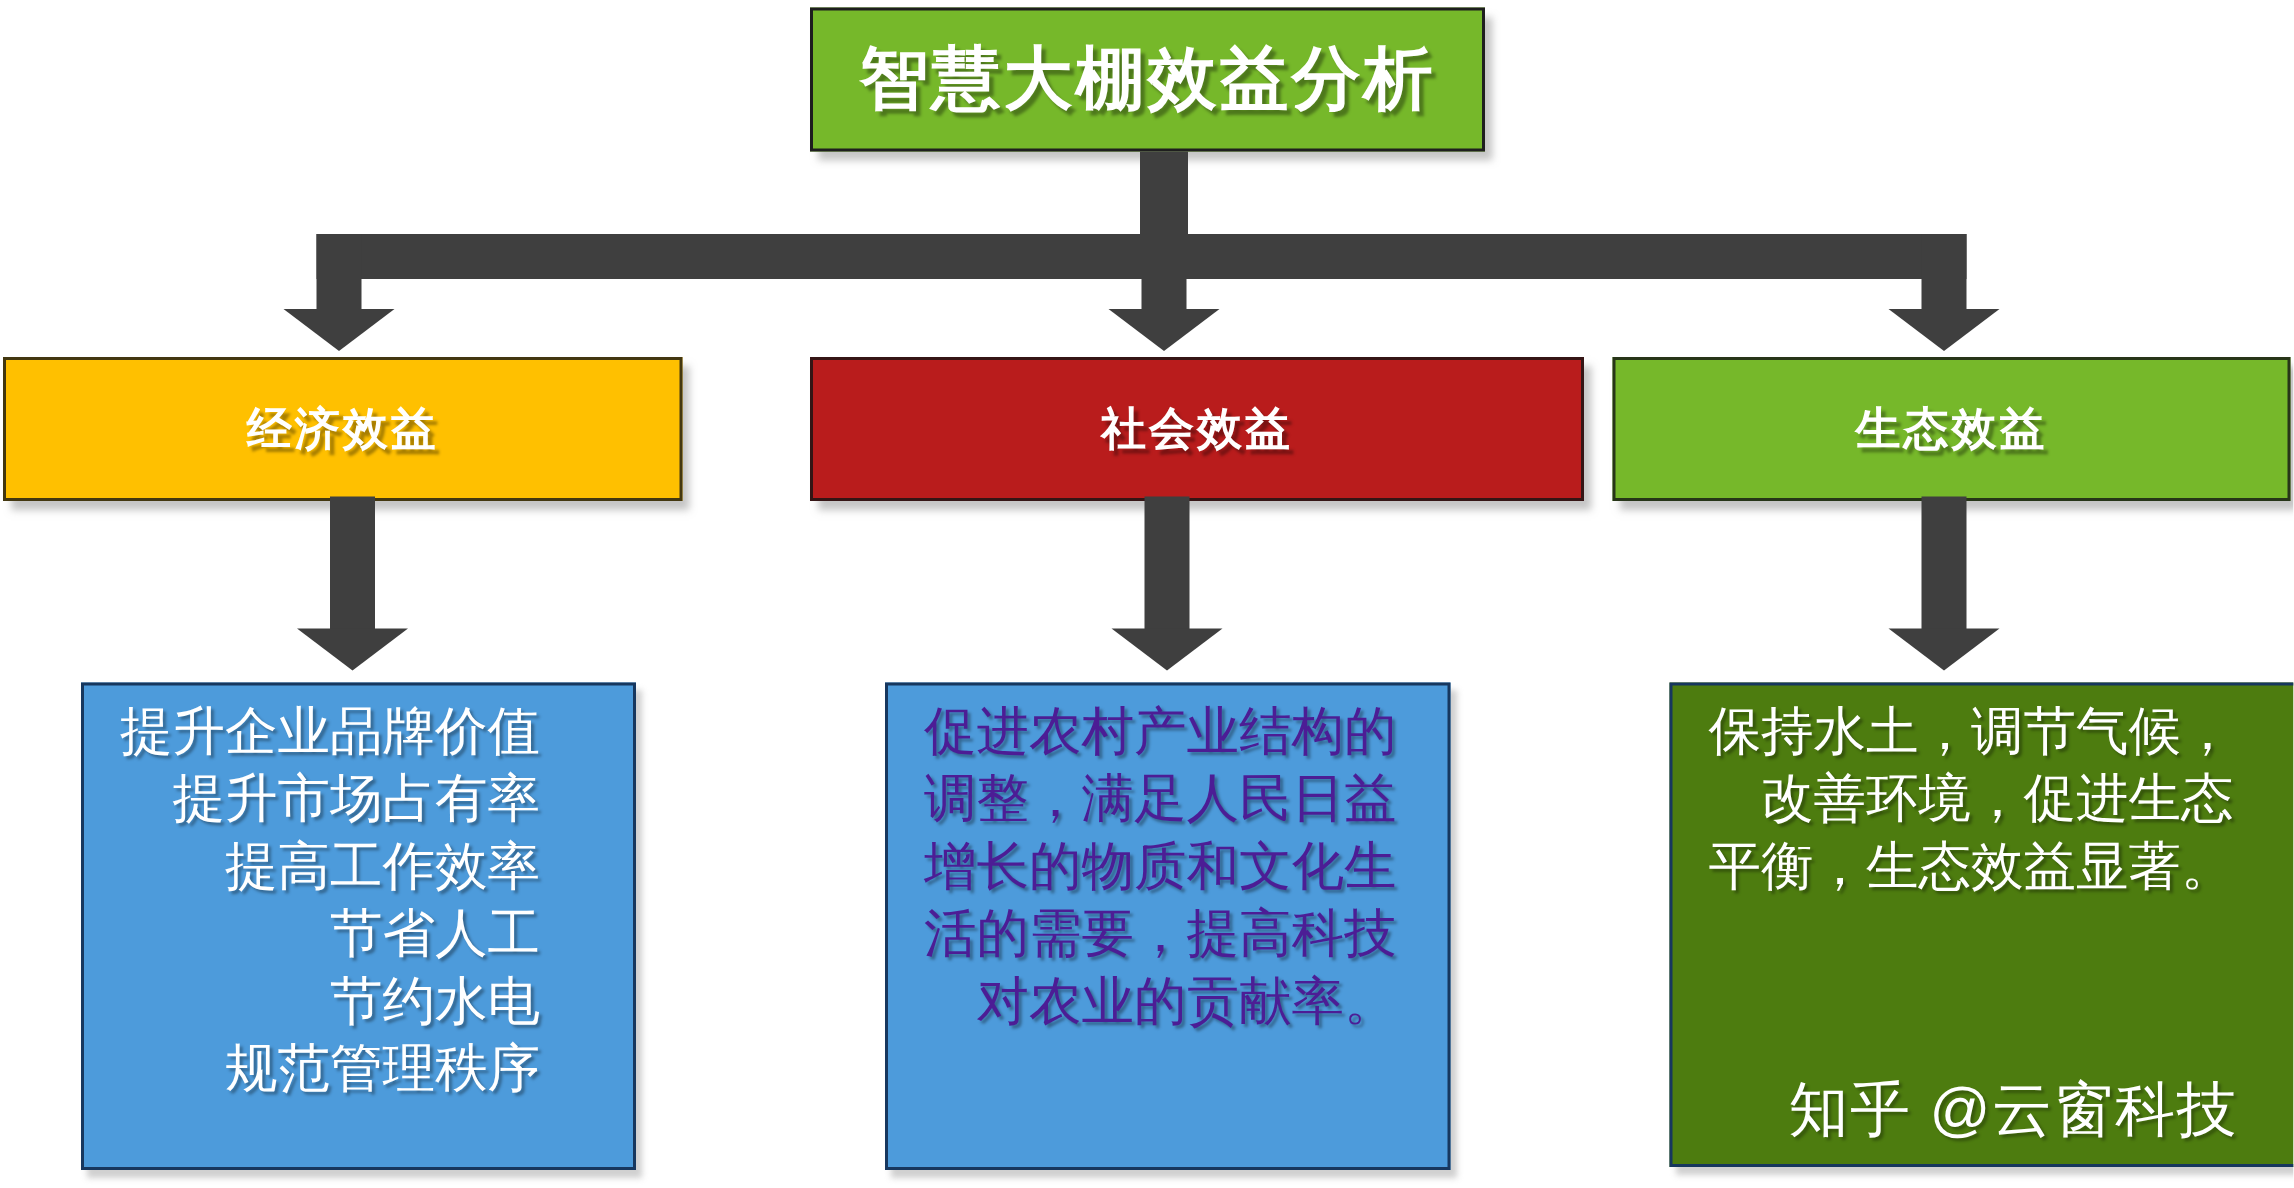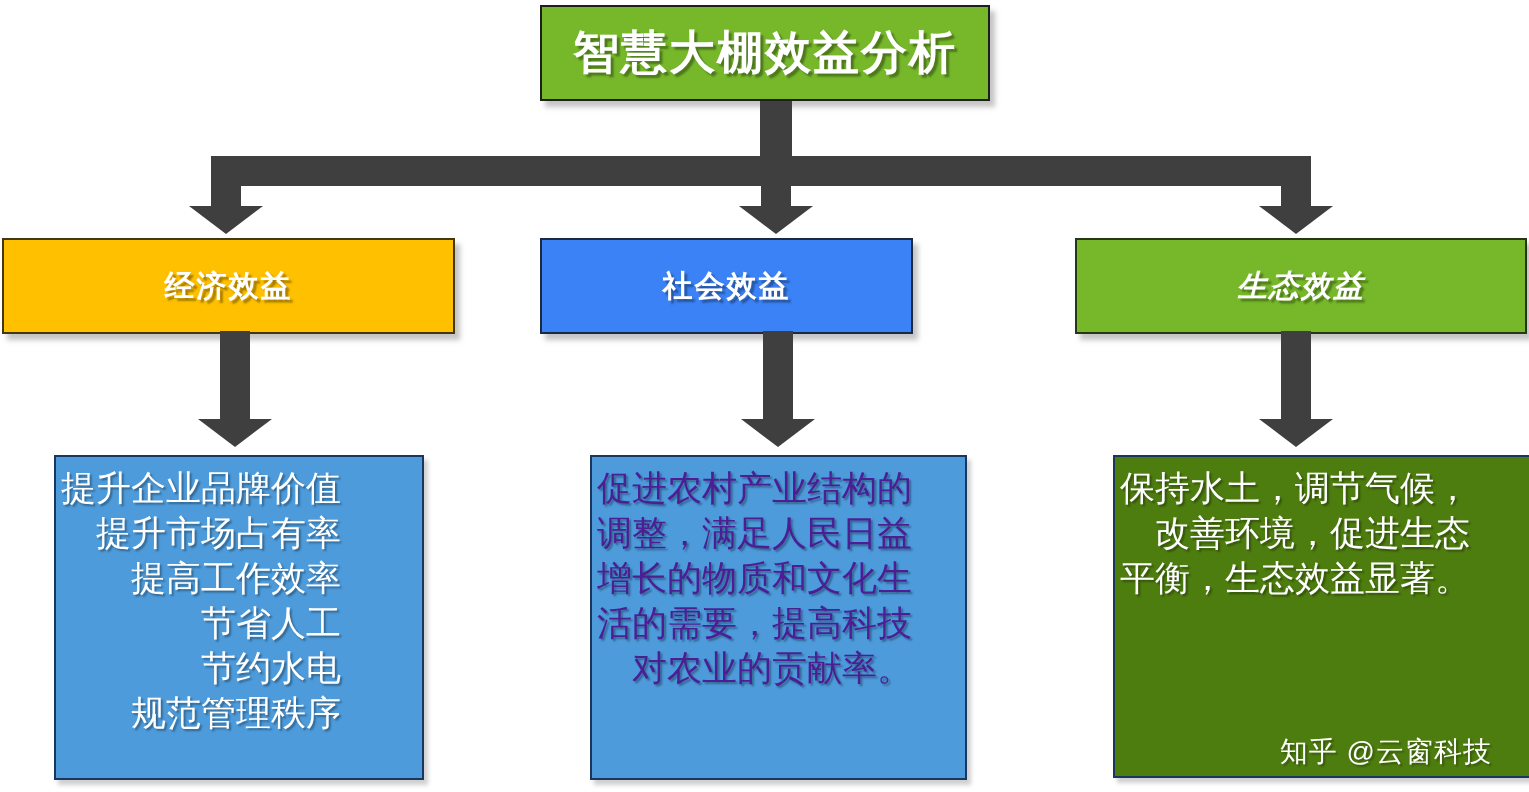--- a/index.html
+++ b/index.html
@@ -24,35 +24,35 @@
     border:2px solid rgba(20,20,20,0.8);
     box-shadow:5px 6px 5px rgba(140,140,140,0.5);
     font-size:30px;font-weight:bold;letter-spacing:2px;
     text-shadow:3px 3px 2px rgba(0,0,0,0.35);
   }
   .detail-box{
     top:455px;height:325px;
     border:2px solid #17375E;
     box-shadow:4px 5px 4px rgba(150,150,150,0.45);
     align-items:flex-start;justify-content:flex-start;
-    padding:8px 5px;
+    padding:8px 24px;
     font-size:35px;line-height:45px;font-weight:500;
     white-space:pre-line;
     text-shadow:2px 2px 2px rgba(0,0,0,0.35);
   }
   .connector{position:absolute;}
   .arrow-head{
     position:absolute;width:0;height:0;
     border-left:37px solid transparent;
     border-right:37px solid transparent;
     border-top:28px solid #3F3F3F;
   }
   .watermark{
-    position:absolute;left:1156px;top:733px;width:336px;
-    color:#fff;font-size:28px;letter-spacing:1px;
+    position:absolute;left:1156px;top:712px;width:336px;
+    color:#fff;font-size:40px;letter-spacing:1px;
     text-shadow:2px 2px 2px rgba(0,0,0,0.3);
   }
 </style>
 </head>
 <body>
 
 <div id="stage">
 
   <div class="box title-box" style="background-color: rgb(118, 184, 42); color: rgb(255, 255, 255);">智慧大棚效益分析</div>
 
@@ -62,22 +62,22 @@
   <div class="connector" style="left: 211px; top: 156px; width: 30px; height: 52px; background-color: rgb(63, 63, 63);"></div>
   <div class="arrow-head" style="left: 189px; top: 206px; border-top-color: rgb(63, 63, 63);"></div>
 
   <div class="connector" style="left: 761px; top: 186px; width: 30px; height: 22px; background-color: rgb(63, 63, 63);"></div>
   <div class="arrow-head" style="left: 739px; top: 206px; border-top-color: rgb(63, 63, 63);"></div>
 
   <div class="connector" style="left: 1281px; top: 156px; width: 30px; height: 52px; background-color: rgb(63, 63, 63);"></div>
   <div class="arrow-head" style="left: 1259px; top: 206px; border-top-color: rgb(63, 63, 63);"></div>
 
   <div class="box header-box" style="left: 2px; background-color: rgb(255, 192, 0); color: rgb(255, 255, 255);">经济效益</div>
-  <div class="box header-box" style="left: 540px; width: 373px; background-color: #3b82f6; color: rgb(255, 255, 255);">社会效益</div>
-  <div class="box header-box" style="left: 1075px; width: 452px; background-color: rgb(118, 184, 42); color: rgb(255, 255, 255); font-style: italic;">生态效益</div>
+  <div class="box header-box" style="left: 540px; width: 516px; background-color: #b91c1c; color: rgb(255, 255, 255);">社会效益</div>
+  <div class="box header-box" style="left: 1075px; width: 452px; background-color: rgb(118, 184, 42); color: rgb(255, 255, 255);">生态效益</div>
 
   <div class="connector" style="left: 220px; top: 331px; width: 30px; height: 90px; background-color: rgb(63, 63, 63);"></div>
   <div class="arrow-head" style="left: 198px; top: 419px; border-top-color: rgb(63, 63, 63);"></div>
 
   <div class="connector" style="left: 763px; top: 331px; width: 30px; height: 90px; background-color: rgb(63, 63, 63);"></div>
   <div class="arrow-head" style="left: 741px; top: 419px; border-top-color: rgb(63, 63, 63);"></div>
 
   <div class="connector" style="left: 1281px; top: 331px; width: 30px; height: 90px; background-color: rgb(63, 63, 63);"></div>
   <div class="arrow-head" style="left: 1259px; top: 419px; border-top-color: rgb(63, 63, 63);"></div>
 

